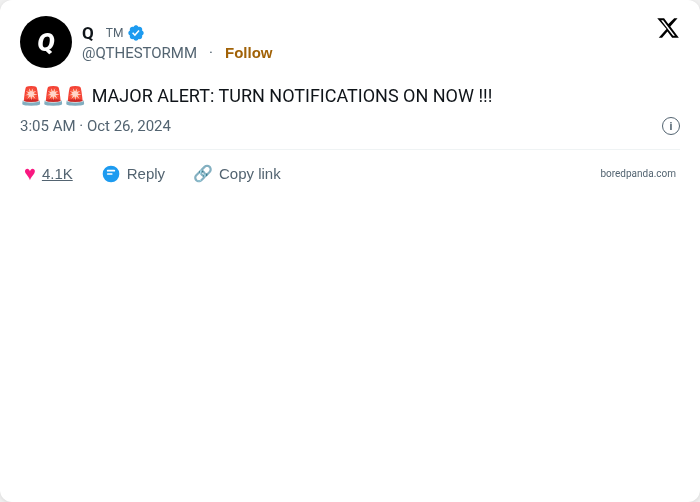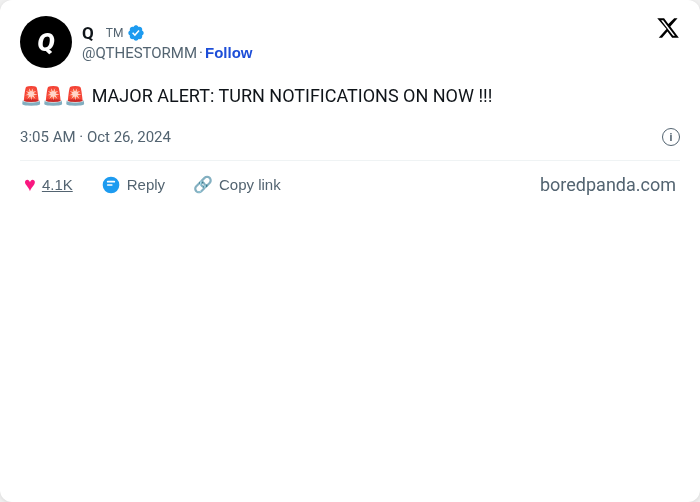--- a/index.html
+++ b/index.html
@@ -86,31 +86,31 @@
     }
 
     .verified-svg {
       width: 18px;
       height: 18px;
     }
 
     .handle-row {
       display: flex;
       align-items: center;
-      gap: 2px;
+      gap: 12px;
       font-size: 15px;
       color: #536471;
     }
 
     .dot-separator {
       color: #536471;
     }
 
     .follow-btn {
-      color: #1d4ed8;
+      color: #a16207;
       font-weight: 700;
       font-size: 15px;
       background: none;
       border: none;
       cursor: pointer;
       padding: 0;
     }
 
     .x-icon {
       position: absolute;
@@ -120,21 +120,21 @@
 
     .x-svg {
       width: 24px;
       height: 24px;
     }
 
     .tweet-content {
       font-size: 18px;
       line-height: 1.5;
       color: #0f1419;
-      margin-bottom: 19px;
+      margin-bottom: 8px;
     }
 
     .tweet-content p {
       margin-bottom: 14px;
     }
 
     .tweet-content p:last-child {
       margin-bottom: 0;
     }
 
@@ -201,21 +201,21 @@
       font-size: 20px;
     }
 
     .count-text {
       font-size: 15px;
       color: #536471;
       text-decoration: underline;
     }
 
     .boredpanda-logo {
-      font-size: 18px;
+      font-size: 10px;
       color: #536471;
     }
 
     .action-label {
       font-size: 15px;
       color: #536471;
       text-align: center;
     }
 
     .link-icon {

